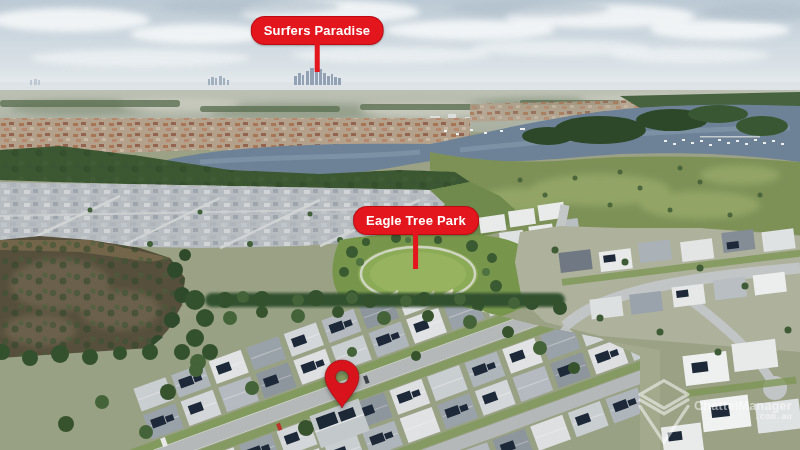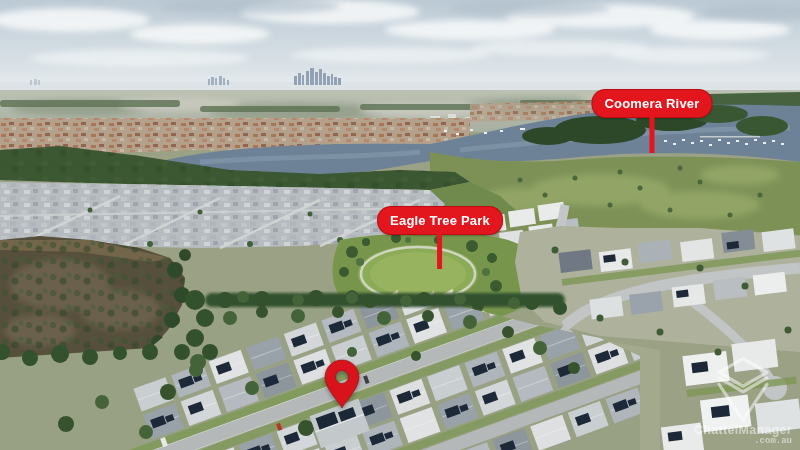--- a/index.html
+++ b/index.html
@@ -9,21 +9,21 @@
   
   .callout{position:absolute;transform:translateX(-50%);display:flex;flex-direction:column;align-items:center;z-index:5;}
   .pill{height:27px;display:flex;align-items:center;padding:0 12px;border-radius:14px;
         background:var(--label-bg,#e3161e);border:1px solid rgba(140,0,5,.45);
         box-shadow:0 1px 2px rgba(0,0,0,.25);}
   .pill span{color:var(--label-text,#fff);font-size:13px;font-weight:bold;letter-spacing:.2px;white-space:nowrap;}
   .stem{width:5px;background:var(--label-bg,#e3161e);margin-top:-1px;}
   
   .pin{position:absolute;left:324px;top:359px;z-index:6;filter:drop-shadow(0 2px 2px rgba(0,0,0,.35));}
   
-  .watermark{position:absolute;right:8px;bottom:4px;z-index:4;display:flex;flex-direction:column;align-items:center;
+  .watermark{position:absolute;right:8px;bottom:4px;z-index:4;display:flex;align-items:center;
              color:var(--watermark,#fff);opacity:.52;}
   .watermark svg{display:block;}
   .wm-text{line-height:1;text-align:right;}
   .wm-brand{font-size:12.5px;font-weight:bold;letter-spacing:.3px;display:block;}
   .wm-tld{font-size:9px;font-weight:bold;display:block;margin-top:1px;font-family:Liberation Mono, monospace;}
 </style>
 </head>
 <body>
 
 <div class="stage">
@@ -648,29 +648,29 @@
     <circle cx="243" cy="297" r="6"></circle>
         <circle cx="298" cy="300" r="6"></circle>
         <circle cx="352" cy="298" r="6"></circle>
         <circle cx="406" cy="301" r="6"></circle>
     <circle cx="460" cy="299" r="6"></circle>
         <circle cx="514" cy="303" r="6"></circle>
         <circle cx="196" cy="370" r="7"></circle>
   </g>
 </svg>
 
-
-<div class="callout" style="left:652px;top:89px">
+<div class="callout" style="left:317px;top:16px">
   <div class="pill">
-    <span>Coomera River</span>
+    <span>Surfers Paradise</span>
   </div>
-  <div class="stem" style="height:36px"></div>
+  <div class="stem" style="height:28px"></div>
 </div>
 
-<div class="callout" style="left:440px;top:206px">
+
+<div class="callout" style="left:416px;top:206px">
   <div class="pill">
     <span>Eagle Tree Park</span>
   </div>
   <div class="stem" style="height:35px"></div>
 </div>
 
 <svg class="pin" width="36" height="50" viewBox="0 0 36 50">
   <path fill-rule="evenodd" fill="var(--pin,#d8131c)" stroke="#8e0d12" stroke-width=".6" d="M18,1 C8.6,1 1,8.6 1,18 C1,25 6,32.5 10.5,38.5 C14,43 17,46.5 18,49 C19,46.5 22,43 25.5,38.5 C30,32.5 35,25 35,18 C35,8.6 27.4,1 18,1 Z
        M18,11.5 A6.5,6.5 0 1 0 18,24.5 A6.5,6.5 0 1 0 18,11.5 Z"></path>
 </svg>

